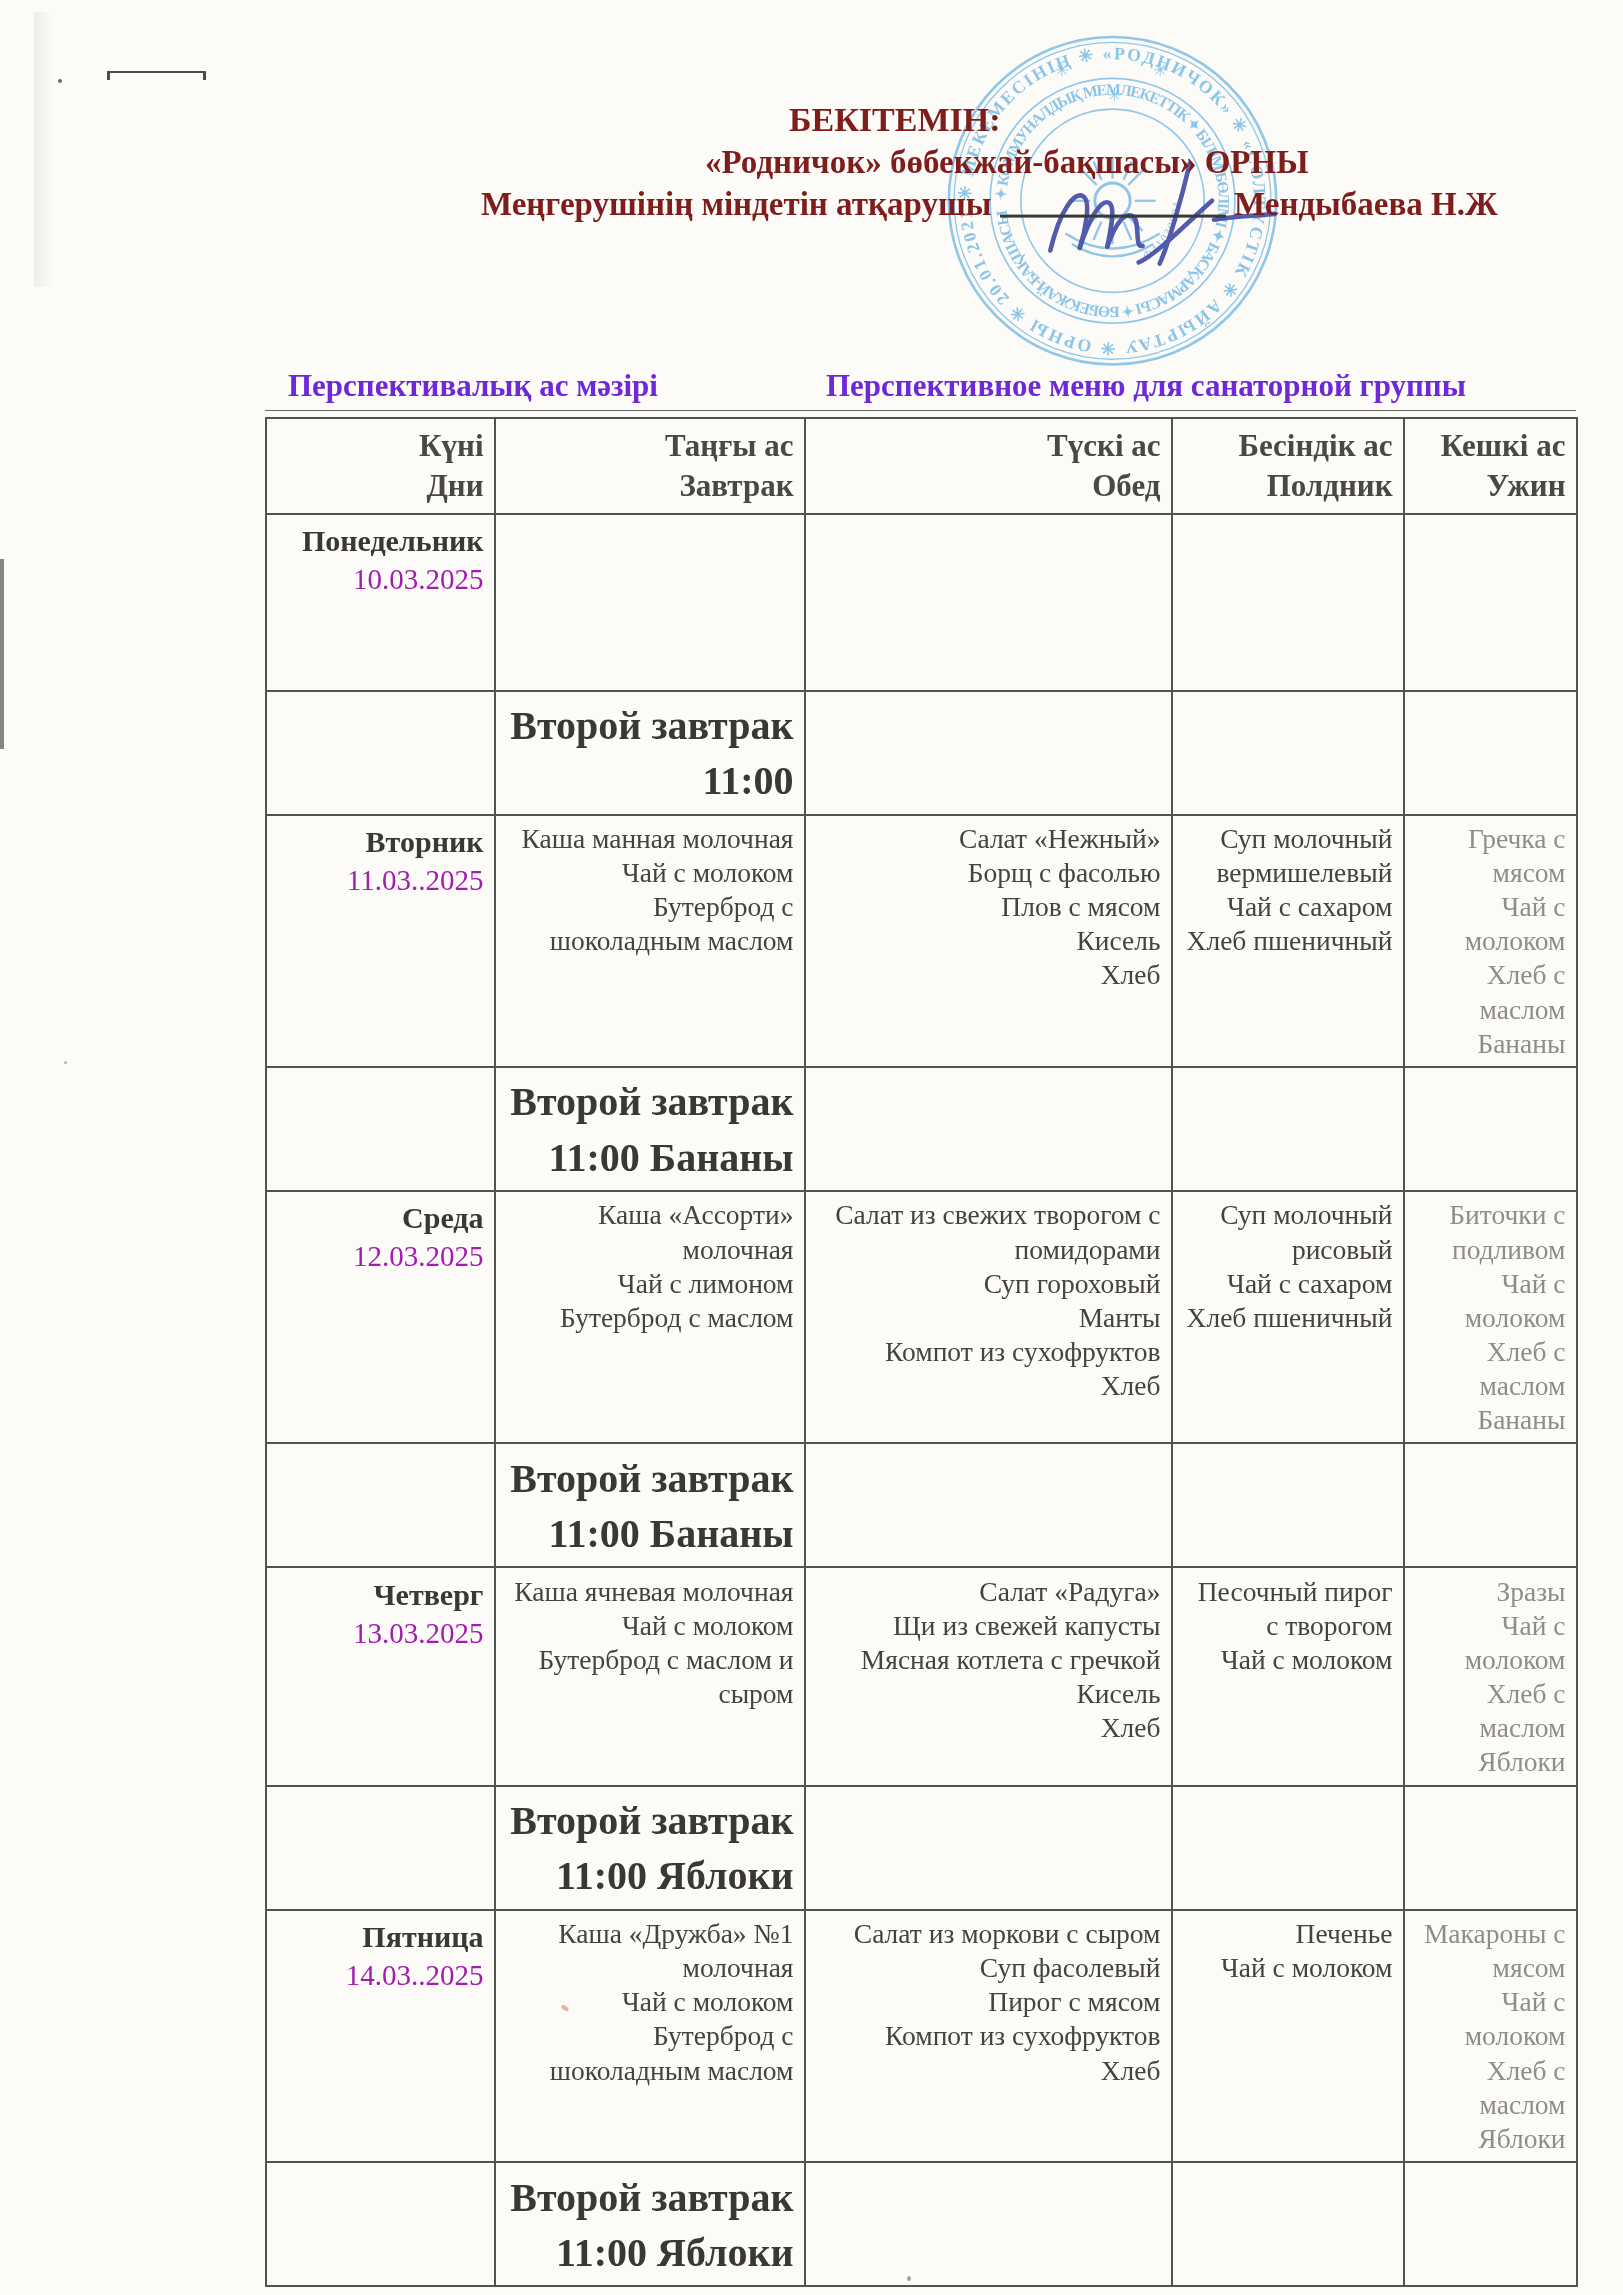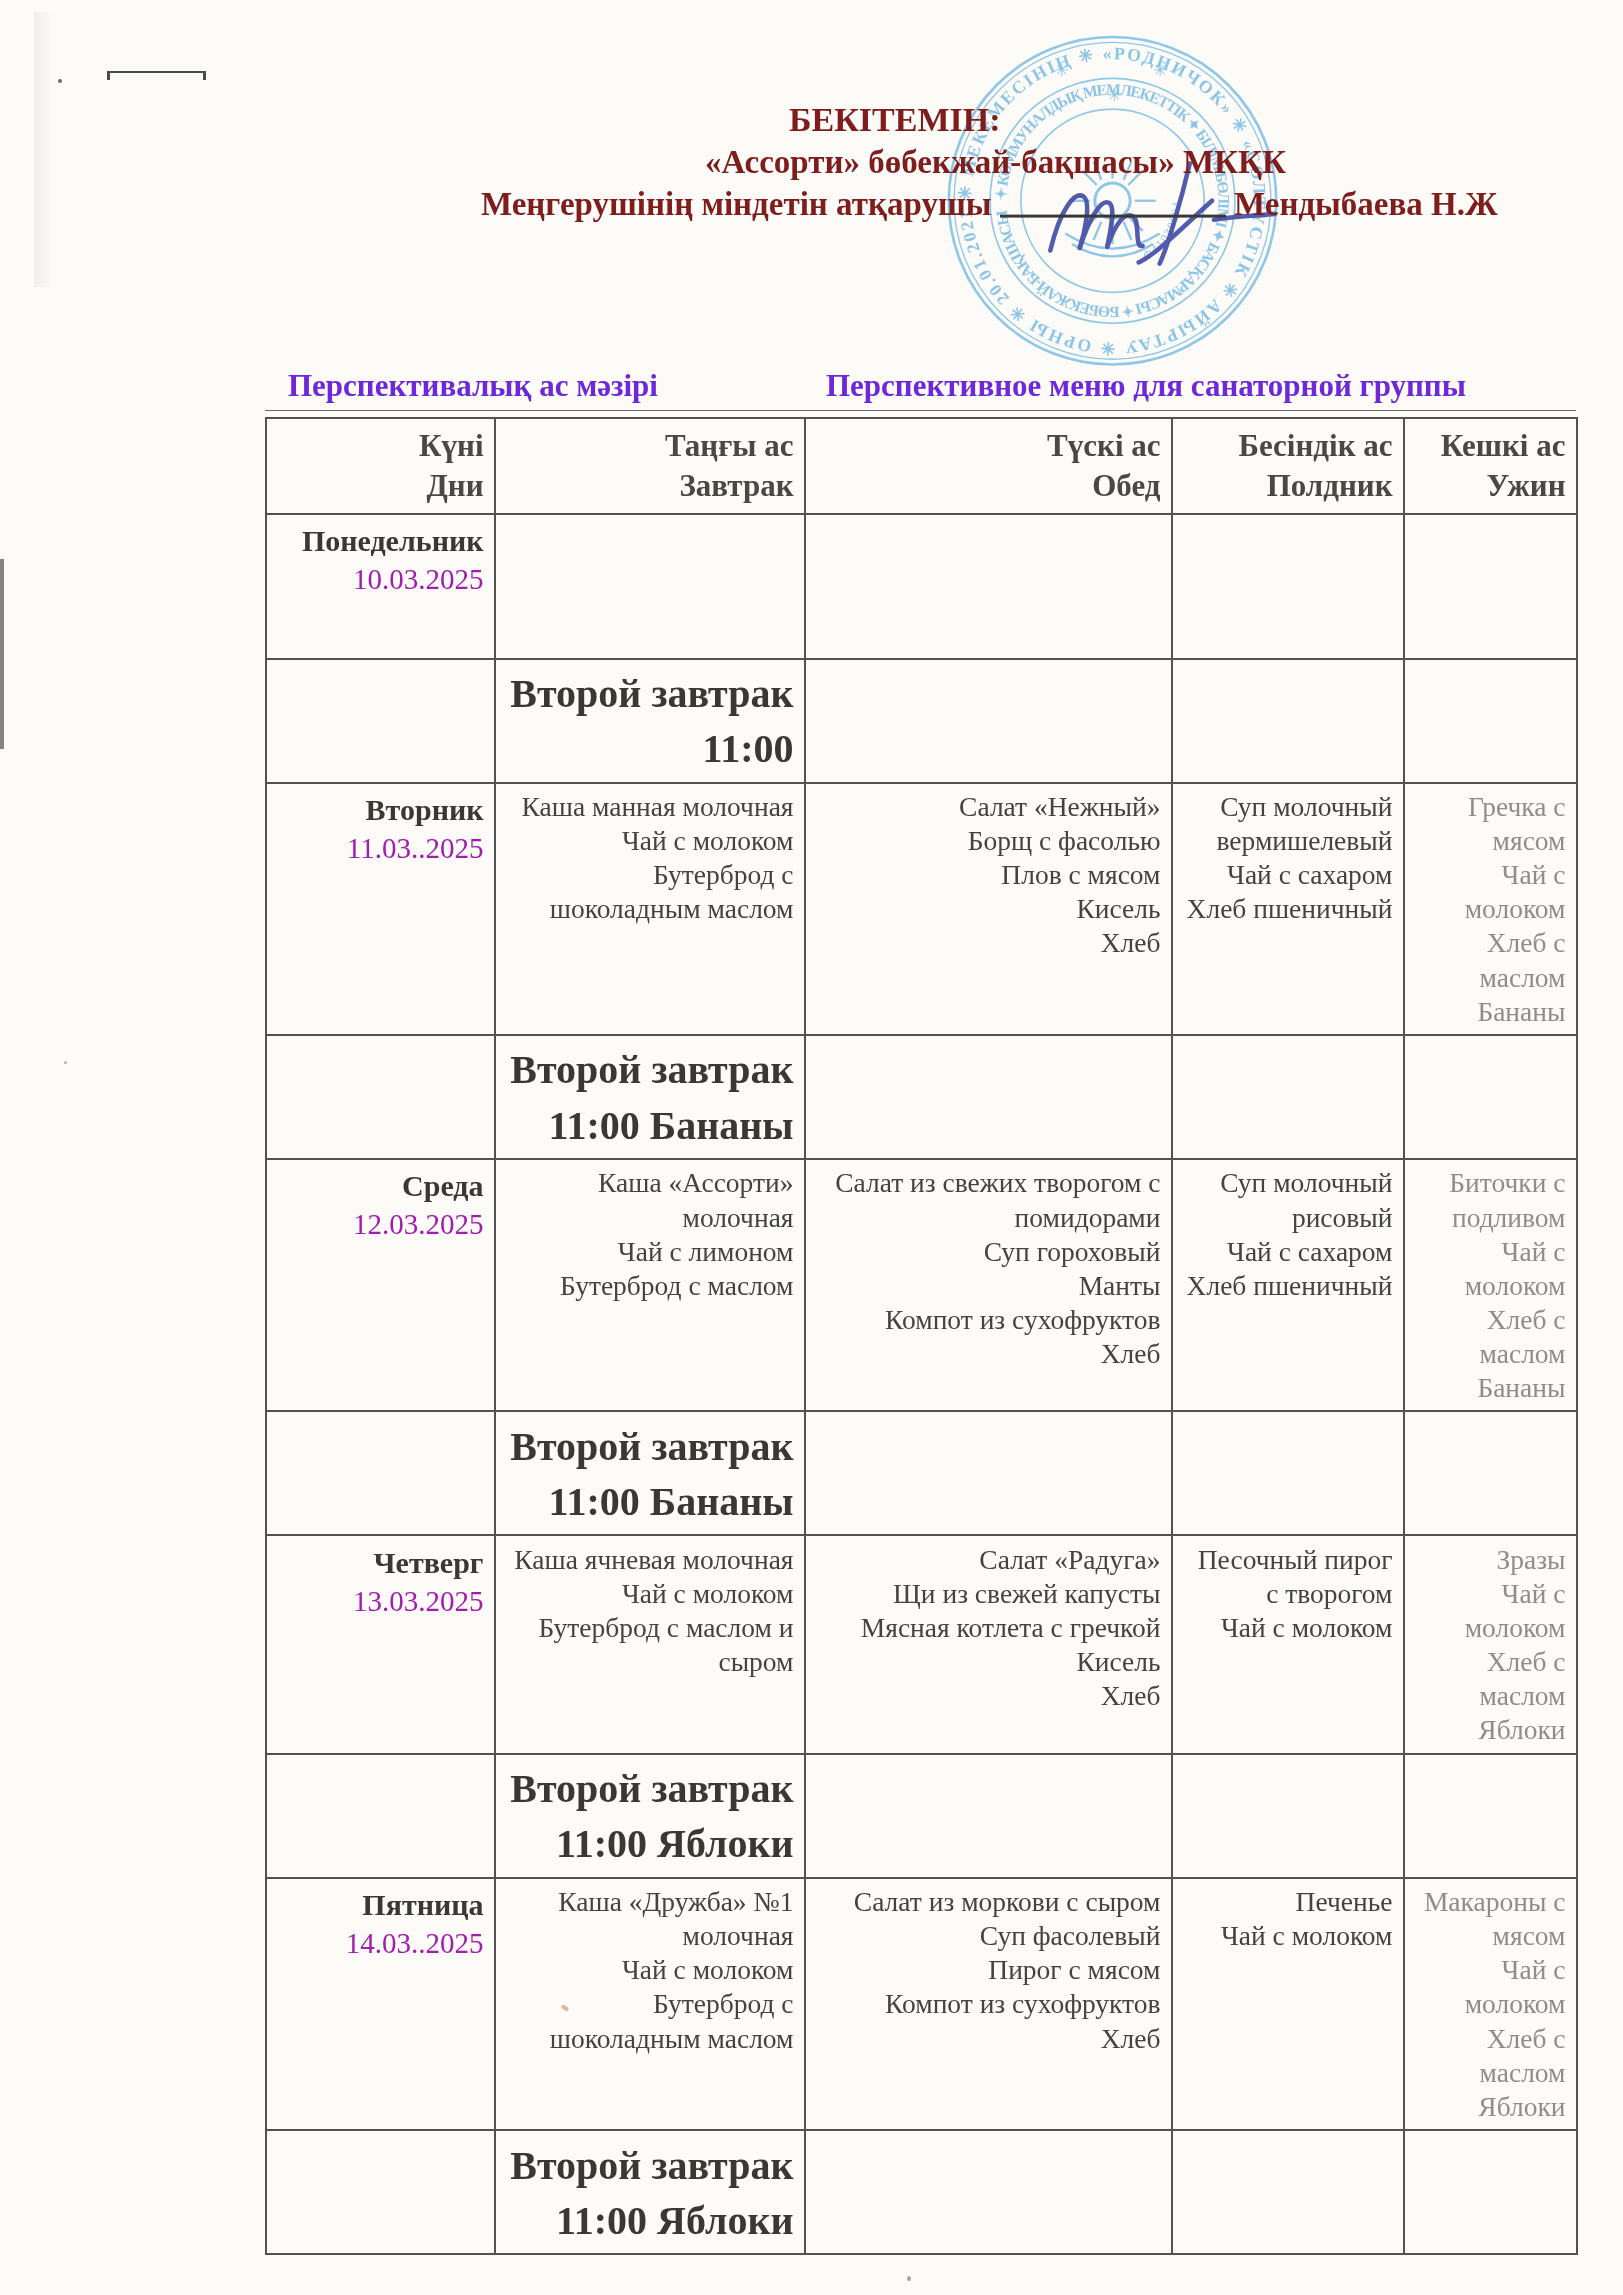--- a/index.html
+++ b/index.html
@@ -117,21 +117,21 @@
         <path d="M 250,374 C 266,325 283,300 294,305 C 306,310 296,352 292,372"></path>
         <path d="M 292,372 C 305,336 318,320 330,325 C 344,331 332,374 346,371"></path>
         <path d="M 418,245 C 405,300 385,370 372,398"></path>
         <path d="M 340,396 C 365,386 420,330 452,302"></path>
         <path d="M 455,331 C 487,326 518,325 548,322"></path>
       </g>
     </svg>
   </div>
 
   <div class="approval-line line1">БЕКІТЕМІН:</div>
-  <div class="approval-line line2">«Ассорти» бөбекжай-бақшасы» МКҚК</div>
+  <div class="approval-line line2">«Родничок» бөбекжай-бақшасы» ОРНЫ</div>
   <div class="approval-line line3">
     <span>Меңгерушінің міндетін атқарушы</span>
     <span class="sig-blank"></span>
     <span>Мендыбаева Н.Ж</span>
   </div>
 
   <div class="menu-title kk">Перспективалық ас мәзірі</div>
   <div class="menu-title ru">Перспективное меню для санаторной группы</div>
 
   <div class="top-double-line"></div>
@@ -161,21 +161,21 @@
           <div class="h-line">Бесіндік ас</div>
           <div class="h-line">Полдник</div>
         </th>
         <th>
           <div class="h-line">Кешкі ас</div>
           <div class="h-line">Ужин</div>
         </th>
       </tr>
     </thead>
     <tbody>
-        <tr style="height: 145px;">
+        <tr style="height: 177px;">
           <td>
             <div class="day-name">Понедельник</div>
             <div class="day-date">10.03.2025</div>
           </td>
           <td></td>
           <td></td>
           <td></td>
           <td></td>
         </tr>
         <tr style="height: 65px;">

